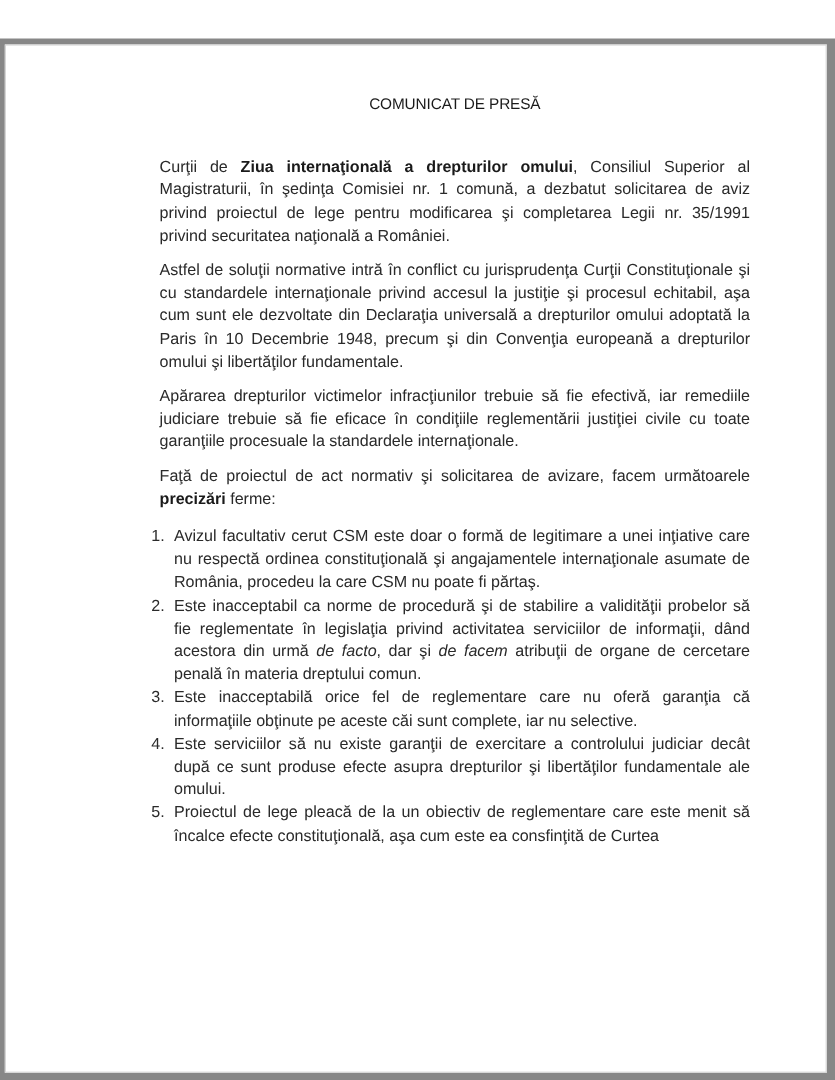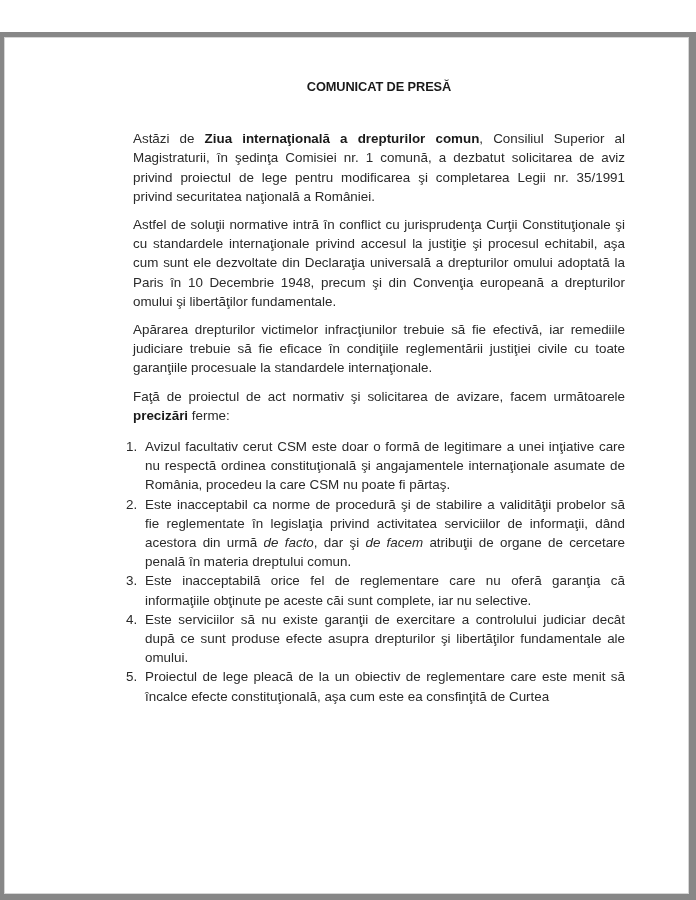--- a/index.html
+++ b/index.html
@@ -33,21 +33,21 @@
       left: 129px;
       top: 40px;
       width: 492px;
       font-family: "Liberation Sans", "DejaVu Sans", sans-serif;
       font-size: 13.4px;
       line-height: 19.2px;
       color: #2a2a2a;
     }
     .title {
       text-align: center;
-      font-weight: bold;
+      font-weight: normal;
       font-size: 12.8px;
       color: #1a1a1a;
       margin: 0 0 33px 0;
       letter-spacing: -0.1px;
     }
     p.para {
       margin: 0 0 9px 0;
       text-align: justify;
     }
     b { font-weight: bold; color: #1a1a1a; }
@@ -74,21 +74,21 @@
     }
   </style>
 </head>
 <body>
 
 <div class="frame">
   <div class="inner"></div>
   <div class="page">
     <div class="title">COMUNICAT DE PRESĂ</div>
 
-    <p class="para"><span>Astăzi de </span><b>Ziua internaţională a drepturilor comun</b><span>, Consiliul Superior al Magistraturii, în şedinţa Comisiei nr. 1 comună, a dezbatut solicitarea de aviz privind proiectul de lege pentru modificarea şi completarea Legii nr. 35/1991 privind securitatea naţională a României.</span></p>
+    <p class="para"><span>Curţii de </span><b>Ziua internaţională a drepturilor omului</b><span>, Consiliul Superior al Magistraturii, în şedinţa Comisiei nr. 1 comună, a dezbatut solicitarea de aviz privind proiectul de lege pentru modificarea şi completarea Legii nr. 35/1991 privind securitatea naţională a României.</span></p>
 
 
     <p class="para">Astfel de soluţii normative intră în conflict cu jurisprudenţa Curţii Constituţionale şi cu standardele internaţionale privind accesul la justiţie şi procesul echitabil, aşa cum sunt ele dezvoltate din Declaraţia universală a drepturilor omului adoptată la Paris în 10 Decembrie 1948, precum şi din Convenţia europeană a drepturilor omului şi libertăţilor fundamentale.</p>
 
     <p class="para">Apărarea drepturilor victimelor infracţiunilor trebuie să fie efectivă, iar remediile judiciare trebuie să fie eficace în condiţiile reglementării justiţiei civile cu toate garanţiile procesuale la standardele internaţionale.</p>
 
     <p class="para" style="margin-bottom:12px"><span>Faţă de proiectul de act normativ şi solicitarea de avizare, facem următoarele </span><b>precizări</b><span> ferme:</span></p>
 
     <ol class="points">
       <li>

